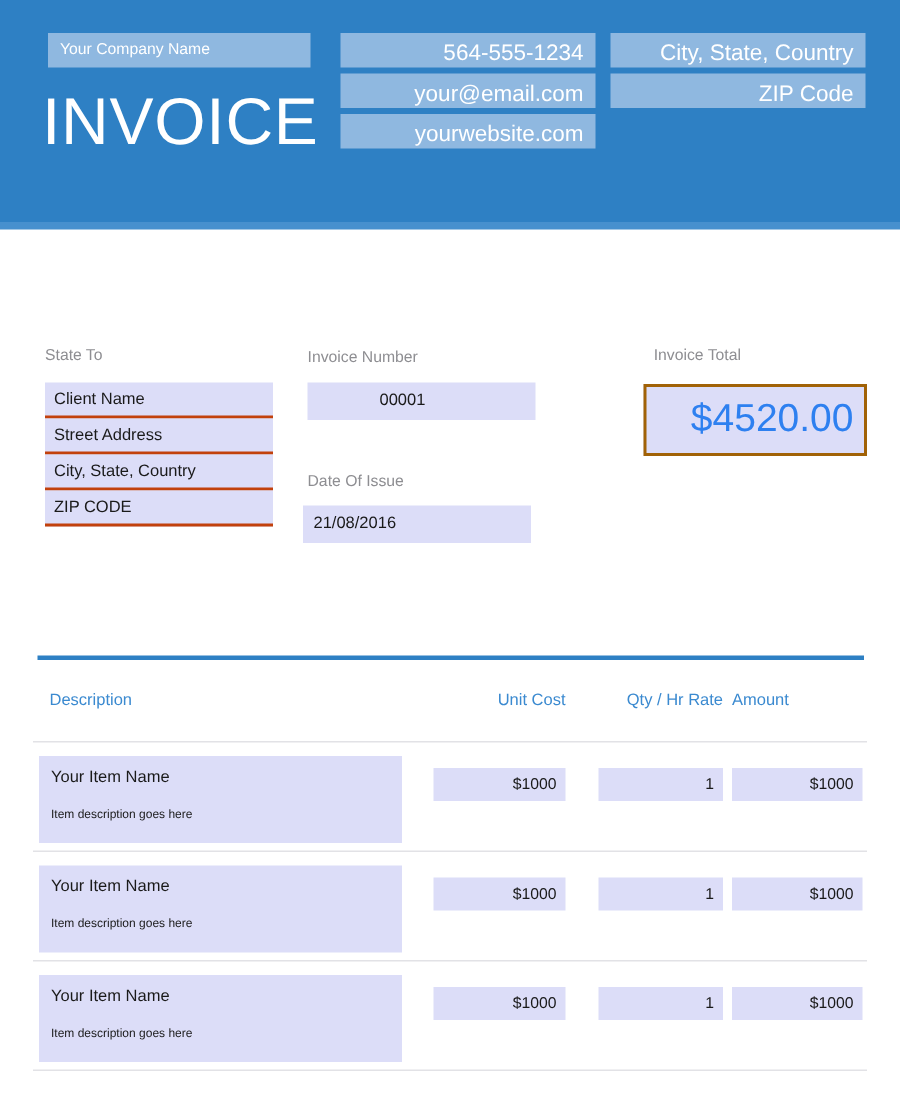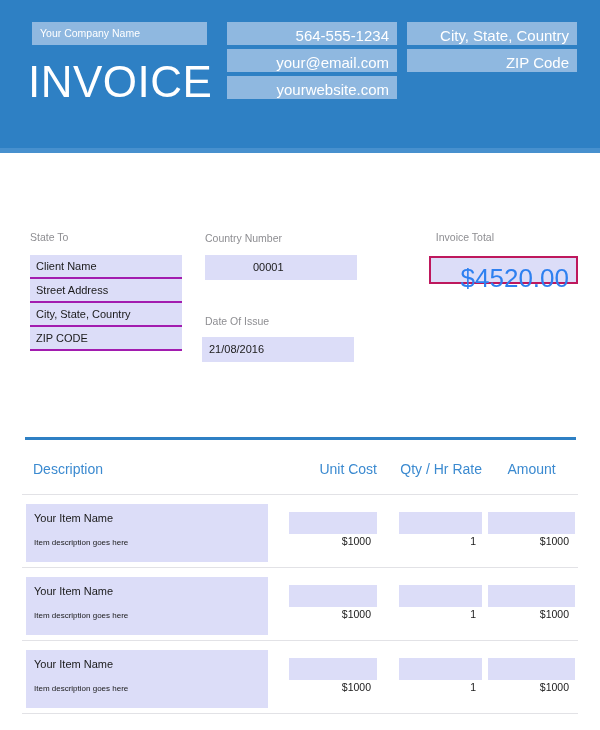--- a/index.html
+++ b/index.html
@@ -93,21 +93,21 @@
 
   .billed-group {
     position: absolute;
     left: 30px; top: 255px;
     width: 152px;
   }
   .billed-field {
     width: 152px;
     height: 24px;
     background: #DCDDF8;
-    border-bottom: 2px solid #a21caf;
+    border-bottom: 2px solid #c2410c;
     box-sizing: border-box;
   }
   .billed-field span {
     display: block;
     padding: 5px 0 0 6px;
     font-size: 11px;
     color: #1a1a1a;
     white-space: nowrap;
   }
 
@@ -122,23 +122,23 @@
     font-size: 11px;
     color: #1a1a1a;
     white-space: nowrap;
   }
   .fld-inv-num { left: 205px; top: 255px; width: 152px; height: 25px; padding-left: 41px; }
   .fld-date    { left: 202px; top: 337px; width: 152px; height: 25px; }
 
   .total-box {
     position: absolute;
     left: 429px; top: 256px;
-    width: 149px; height: 28px;
-    background: #DCDDF8;
-    border: 2px solid #be185d;
+    width: 149px; height: 48px;
+    background: #DCDDF8;
+    border: 2px solid #a16207;
     box-sizing: border-box;
   }
   .total-box span {
     display: block;
     text-align: right;
     padding: 4px 7px 0 0;
     font-size: 26px;
     line-height: 32px;
     color: #2E80F0;
     white-space: nowrap;
@@ -152,28 +152,28 @@
     background: #2E80C4;
   }
 
   .table-head {
     position: absolute;
     left: 0; top: 461px;
     width: 600px; height: 16px;
   }
   .th {
     position: absolute;
-    font-size: 14px;
+    font-size: 11px;
     color: #3b8ad0;
     white-space: nowrap;
   }
   .th-desc   { left: 33px; }
   .th-unit   { left: 289px; width: 88px; text-align: right; }
   .th-qty    { left: 399px; width: 83px; text-align: right; }
-  .th-amount { left: 488px; width: 87px; text-align: center; }
+  .th-amount { left: 488px; width: 87px; text-align: left; }
 
   .row-sep {
     position: absolute;
     left: 22px;
     width: 556px;
     height: 1px;
     background: #e2e2e6;
   }
 
   .item-row { position: absolute; left: 0; width: 600px; height: 58px; }
@@ -205,21 +205,21 @@
   .cell {
     position: absolute;
     top: 8px;
     height: 22px;
     background: #DCDDF8;
     box-sizing: border-box;
   }
   .cell span {
     display: block;
     text-align: right;
-    padding: 23px 6px 0 0;
+    padding: 5px 6px 0 0;
     font-size: 10.5px;
     color: #1a1a1a;
     white-space: nowrap;
   }
   .cell-unit   { left: 289px; width: 88px; }
   .cell-qty    { left: 399px; width: 83px; }
   .cell-amount { left: 488px; width: 87px; }
 </style>
 </head>
 <body>
@@ -264,21 +264,21 @@
     <span>Street Address</span>
   </div>
   <div class="billed-field">
     <span>City, State, Country</span>
   </div>
   <div class="billed-field">
     <span>ZIP CODE</span>
   </div>
 </div>
 
-<div class="section-label lbl-inv-num">Country Number</div>
+<div class="section-label lbl-inv-num">Invoice Number</div>
 <div class="value-field fld-inv-num">
   <span>00001</span>
 </div>
 
 <div class="section-label lbl-date">Date Of Issue</div>
 <div class="value-field fld-date">
   <span>21/08/2016</span>
 </div>
 
 <div class="section-label lbl-inv-total">Invoice Total</div>

